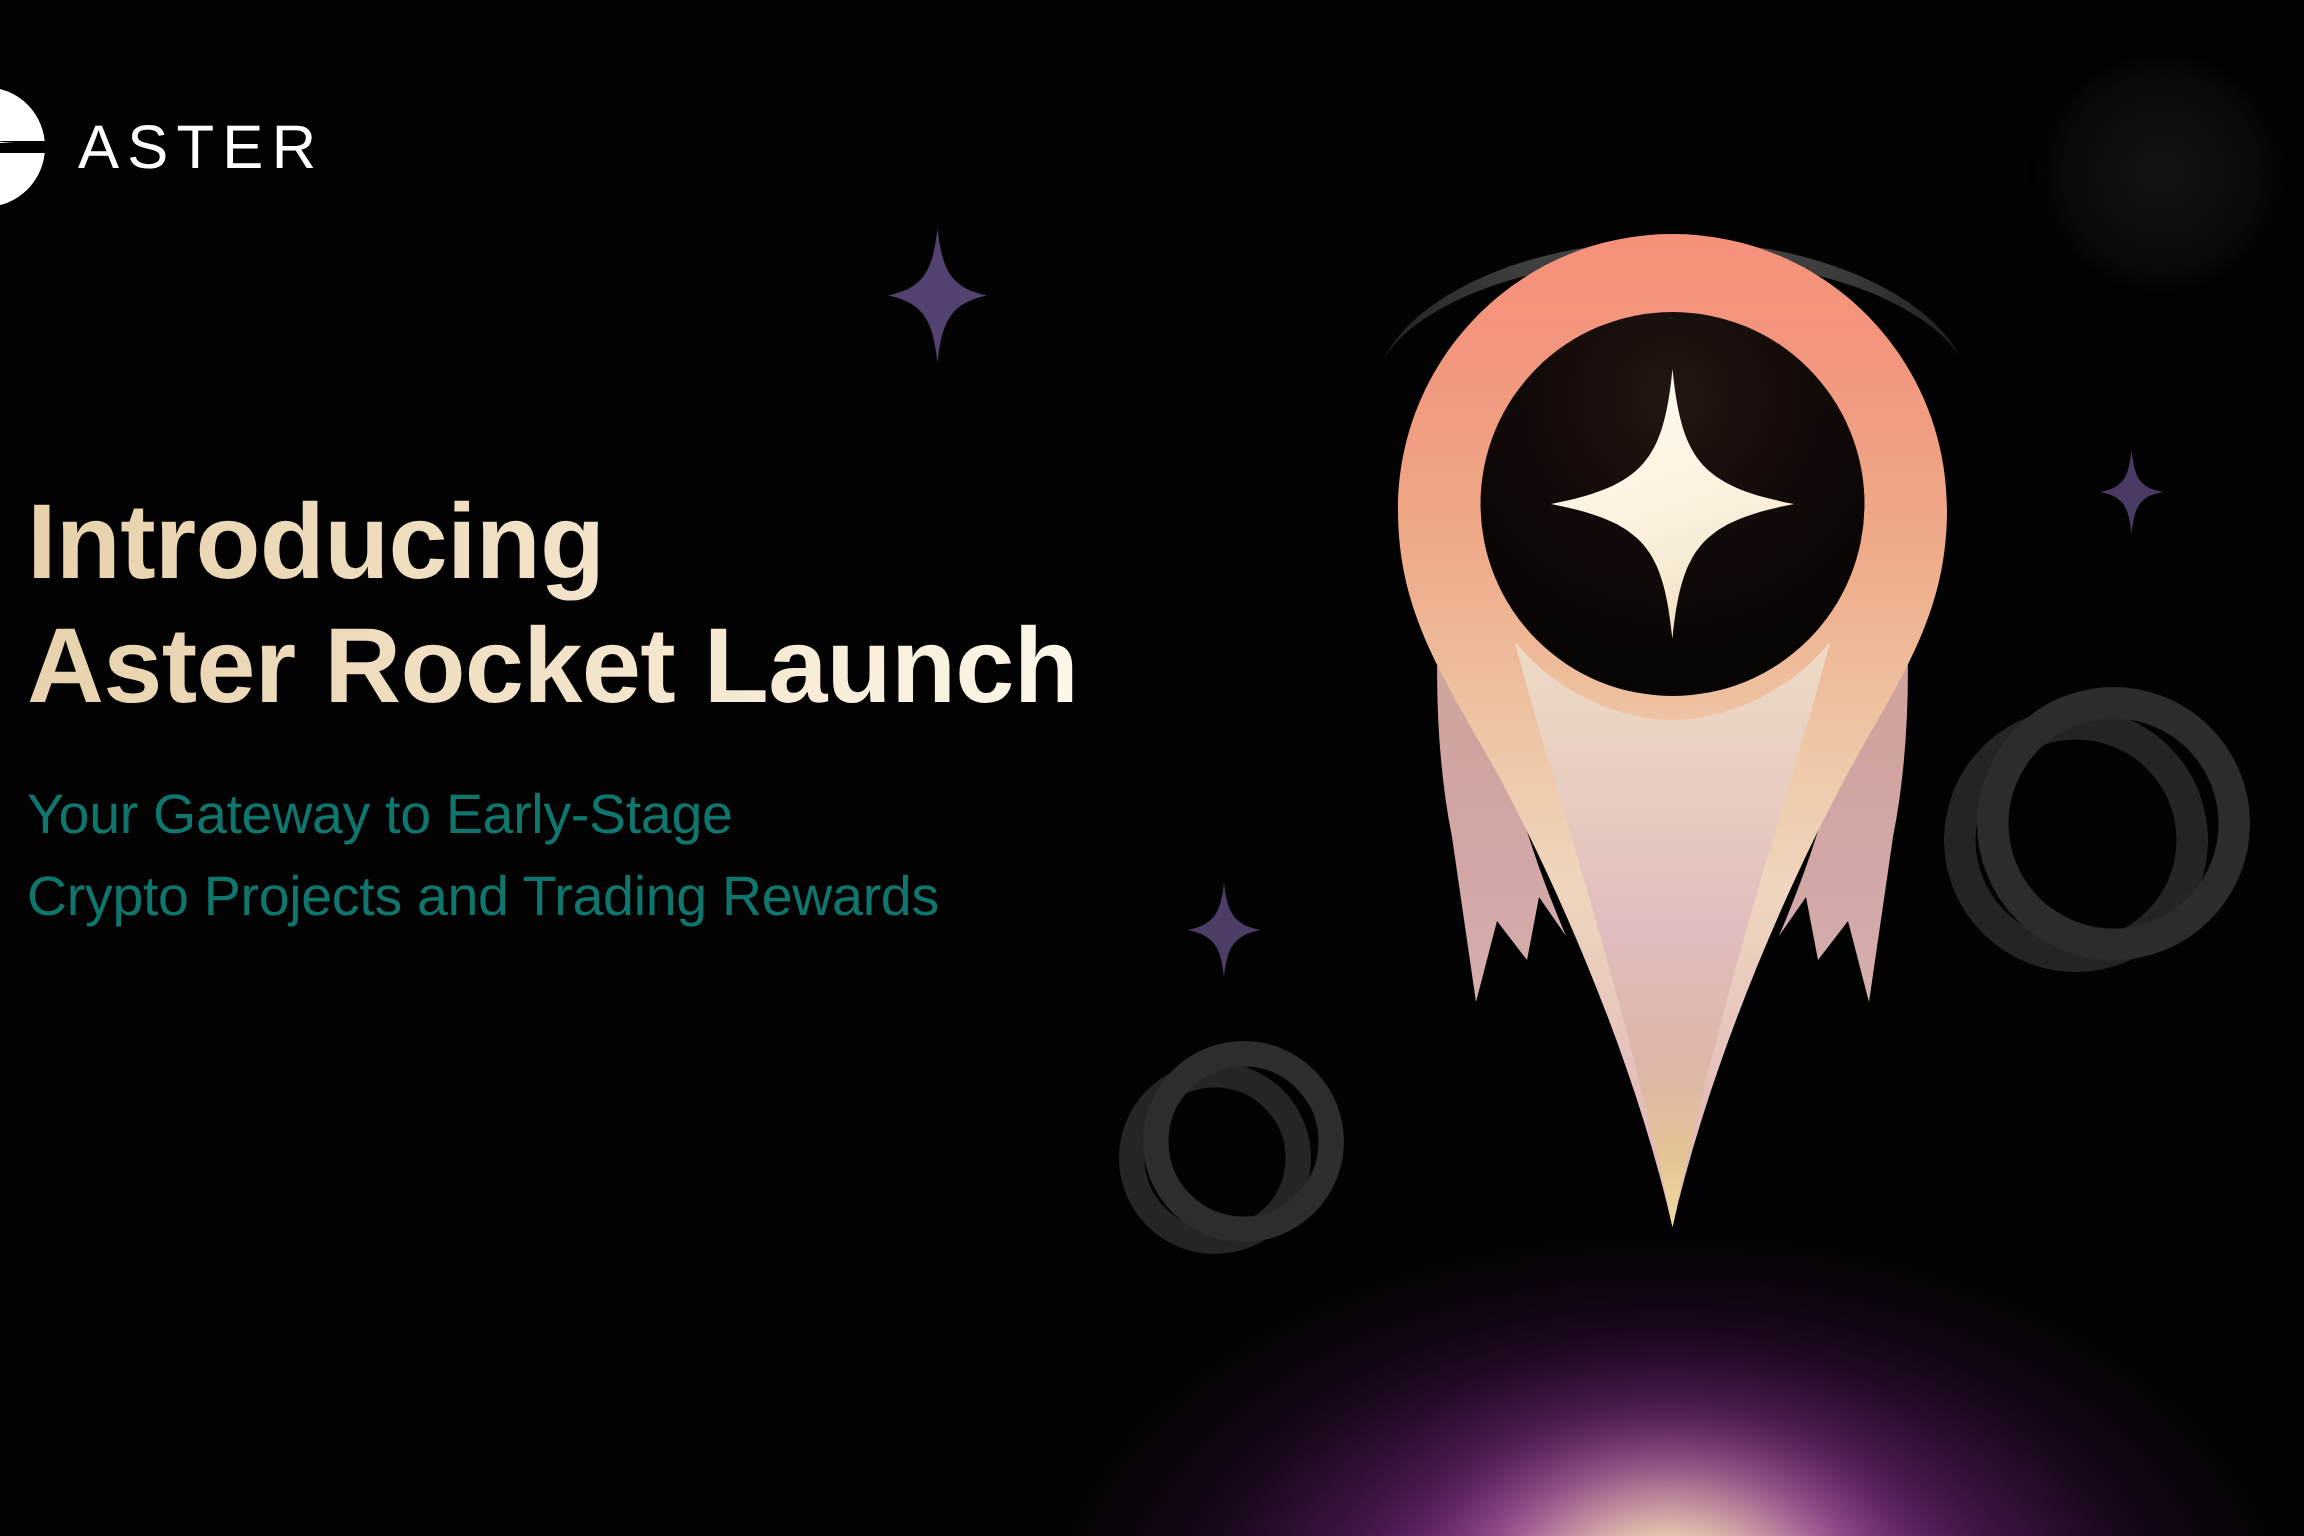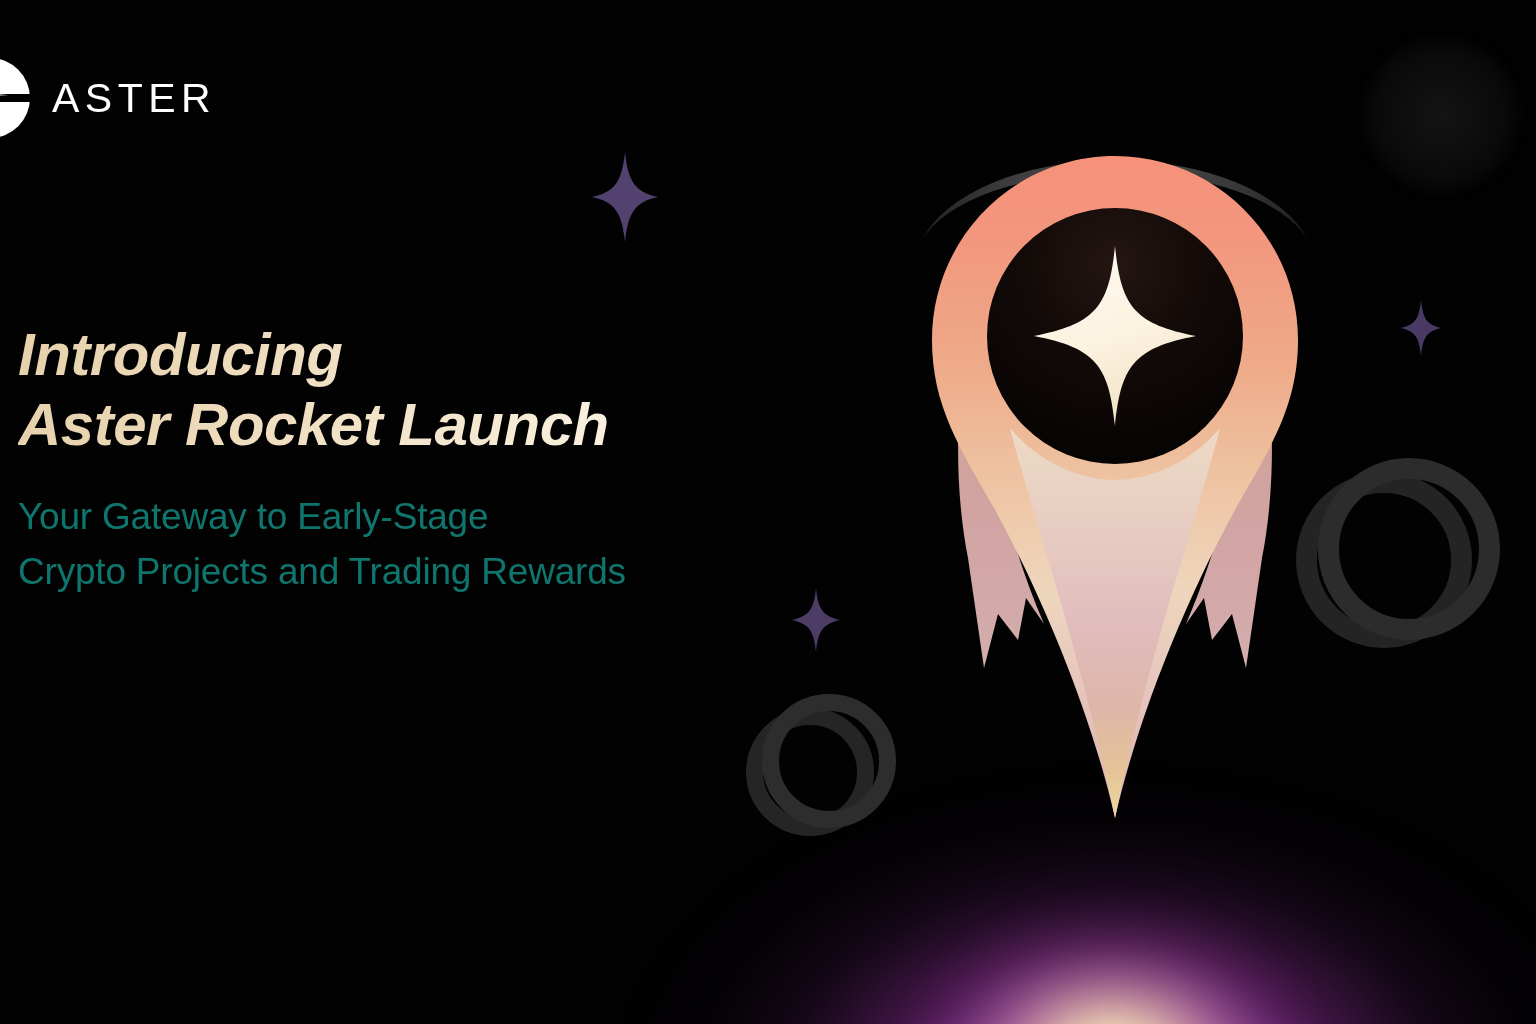--- a/index.html
+++ b/index.html
@@ -82,36 +82,35 @@
   }
 
   
   .copy {
     position:absolute;
     left:18px; top:320px;
     z-index:40;
     width:900px;
   }
   .headline {
-    font-size:60px;
+    font-size:71px;
     font-weight:700;
     line-height:1.17;
     letter-spacing:-0.5px;
     white-space:pre-line;
     background:linear-gradient(100deg,
         #e6d1ab 0%,
         #eedcbd 26%,
         #f6ead4 55%,
         #fcf7ea 78%,
         #fffdf6 100%);
     -webkit-background-clip:text;
     background-clip:text;
     -webkit-text-fill-color:transparent;
     color:#f3e6cf;
-    font-style:italic;
   }
   .subhead {
     margin-top:30px;
     font-size:37px;
     font-weight:400;
     line-height:1.47;
     color:#0f766e;
     white-space:pre-line;
     letter-spacing:-0.2px;
   }

